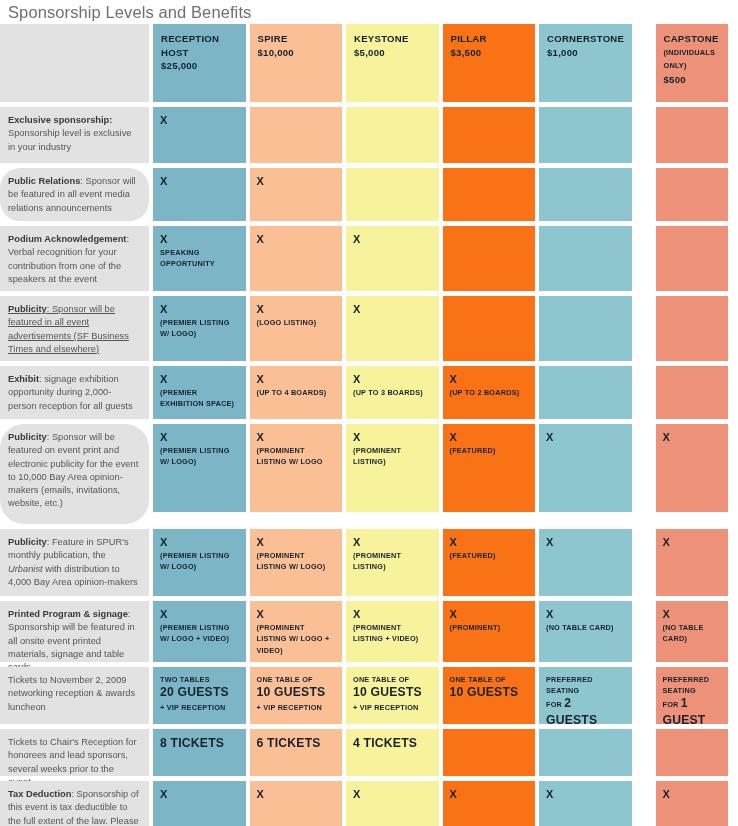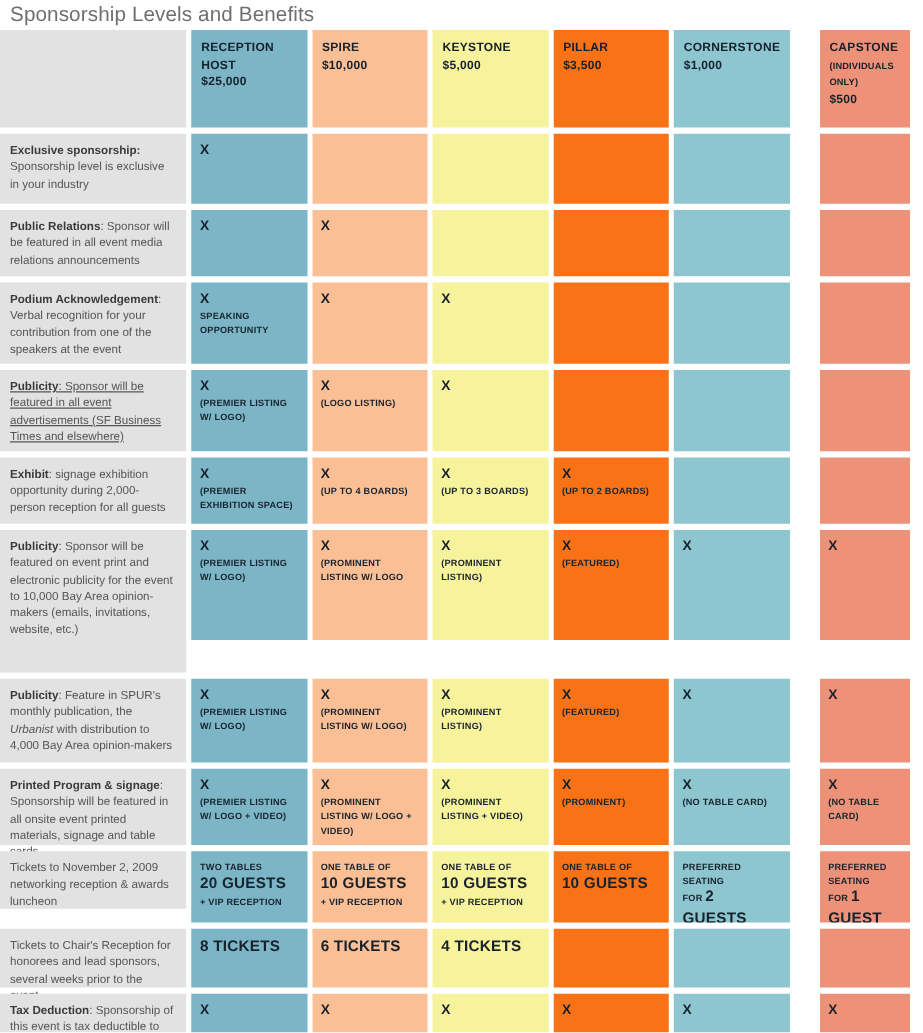--- a/index.html
+++ b/index.html
@@ -163,21 +163,21 @@
       </div>
       <div class="rowlabel" style="height: 56px;"><b>Exclusive sponsorship:</b> Sponsorship level is exclusive in your industry</div>
       <div class="cell c-teal" style="height: 56px;">
         <span class="mark">X</span>
       </div>
       <div class="cell c-peach" style="height: 56px;"></div>
       <div class="cell c-yellow" style="height: 56px;"></div>
       <div class="cell c-sky" style="height: 56px;"></div>
       <div class="cell c-teal2" style="height: 56px;"></div>
       <div class="cell c-salmon" style="height: 56px;"></div>
-      <div class="rowlabel" style="height: 53px;"><b>Public Relations</b>: Sponsor will be featured in all event media relations announcements</div>
+      <div class="rowlabel" style="height: 53px; border-radius: 20px;"><b>Public Relations</b>: Sponsor will be featured in all event media relations announcements</div>
       <div class="cell c-teal" style="height: 53px;">
         <span class="mark">X</span>
       </div>
       <div class="cell c-peach" style="height: 53px;">
         <span class="mark">X</span>
       </div>
       <div class="cell c-yellow" style="height: 53px;"></div>
       <div class="cell c-sky" style="height: 53px;"></div>
       <div class="cell c-teal2" style="height: 53px;"></div>
       <div class="cell c-salmon" style="height: 53px;"></div>
@@ -222,21 +222,21 @@
       <div class="cell c-yellow" style="height: 53px;">
         <span class="mark">X</span>
         <span class="note">(UP TO 3 BOARDS)</span>
       </div>
       <div class="cell c-sky" style="height: 53px;">
         <span class="mark">X</span>
         <span class="note">(UP TO 2 BOARDS)</span>
       </div>
       <div class="cell c-teal2" style="height: 53px;"></div>
       <div class="cell c-salmon" style="height: 53px;"></div>
-      <div class="rowlabel" style="height: 114px;"><b>Publicity</b>: Sponsor will be featured on event print and electronic publicity for the event to 10,000 Bay Area opinion-makers (emails, invitations, website, etc.)</div>
+      <div class="rowlabel" style="height: 100px; border-radius: 24px;"><b>Publicity</b>: Sponsor will be featured on event print and electronic publicity for the event to 10,000 Bay Area opinion-makers (emails, invitations, website, etc.)</div>
       <div class="cell c-teal" style="height: 88px;">
         <span class="mark">X</span>
         <span class="note">(PREMIER LISTING W/ LOGO)</span>
       </div>
       <div class="cell c-peach" style="height: 88px;">
         <span class="mark">X</span>
         <span class="note">(PROMINENT LISTING W/ LOGO</span>
       </div>
       <div class="cell c-yellow" style="height: 88px;">
         <span class="mark">X</span>
@@ -293,21 +293,21 @@
         <span class="note">(PROMINENT)</span>
       </div>
       <div class="cell c-teal2" style="height: 61px;">
         <span class="mark">X</span>
         <span class="note">(NO TABLE CARD)</span>
       </div>
       <div class="cell c-salmon" style="height: 61px;">
         <span class="mark">X</span>
         <span class="note">(NO TABLE CARD)</span>
       </div>
-      <div class="rowlabel" style="height: 46px;">Tickets to November 2, 2009 networking reception &amp; awards luncheon</div>
+      <div class="rowlabel" style="height: 57px;">Tickets to November 2, 2009 networking reception &amp; awards luncheon</div>
       <div class="cell c-teal" style="height: 57px;">
         <span class="tiny">TWO TABLES</span>
         <span class="big">20 GUESTS</span>
         <span class="plus">+ VIP RECEPTION</span>
       </div>
       <div class="cell c-peach" style="height: 57px;">
         <span class="tiny">ONE TABLE OF</span>
         <span class="big">10 GUESTS</span>
         <span class="plus">+ VIP RECEPTION</span>
       </div>

